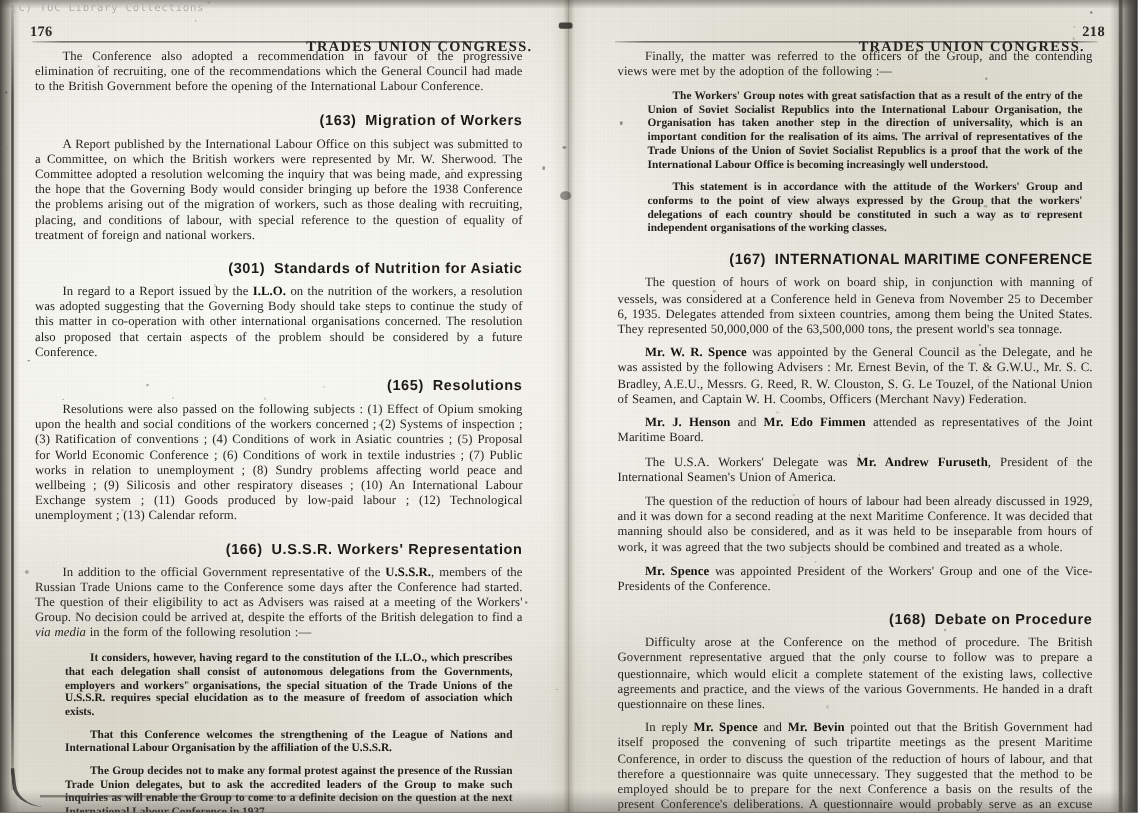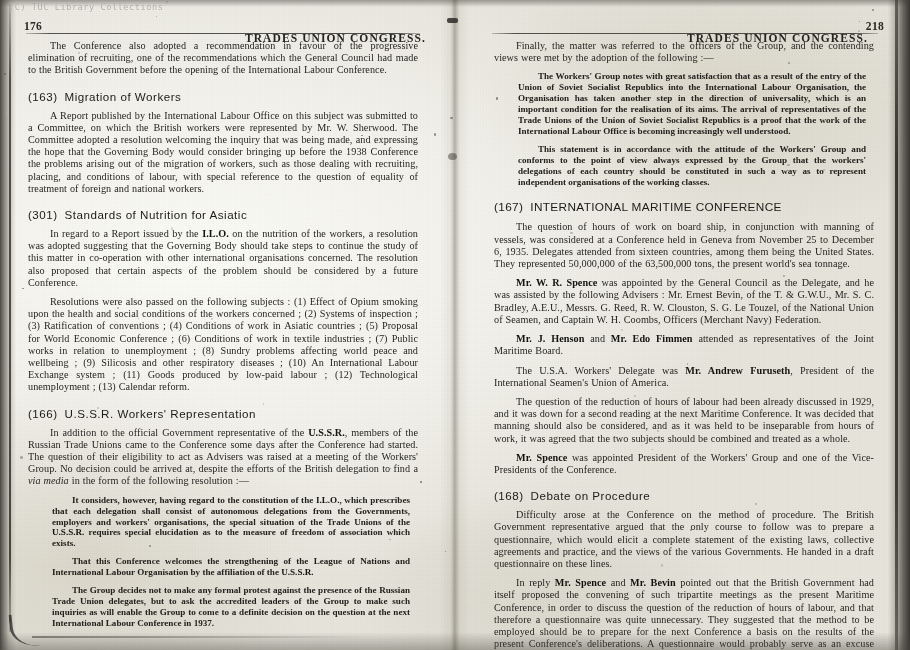--- a/index.html
+++ b/index.html
@@ -194,24 +194,24 @@
     padding: 0 8px 0 24px;
     text-indent: 20px;
     font-size: 9.1px;
     line-height: 10.9px;
     text-align: justify;
     color: #23211d;
     font-weight: 600;
   }
   h2.section {
     margin: 13px 0 7px 0;
-    text-align: left;
+    text-align: right;
     font-family: "Liberation Sans", "DejaVu Sans", sans-serif;
     font-size: 11.6px;
-    font-weight: 400;
+    font-weight: 700;
     letter-spacing: .5px;
     color: #1d1b18;
   }
   h2.section .num { margin-right: 7px; }
   h2.section.caps {
     font-size: 11.8px;
     letter-spacing: .35px;
   }
   b, strong { font-weight: 700; color: #14130f; }
   i, em { font-style: italic; }
@@ -232,20 +232,21 @@
       <span class="folio">176</span>
       <span class="head-title">TRADES UNION CONGRESS.</span>
     </div>
     <div class="head-rule"></div>
     <div class="col" id="left-col">
         <p class="body">The Conference also adopted a recommendation in favour of the progressive elimination of recruiting, one of the recommendations which the General Council had made to the British Government before the opening of the International Labour Conference.</p>
         <h2 class="section"><span class="num">(163)</span><span>Migration of Workers</span></h2>
         <p class="body">A Report published by the International Labour Office on this subject was submitted to a Committee, on which the British workers were represented by Mr. W. Sherwood. The Committee adopted a resolution welcoming the inquiry that was being made, and expressing the hope that the Governing Body would consider bringing up before the 1938 Conference the problems arising out of the migration of workers, such as those dealing with recruiting, placing, and conditions of labour, with special reference to the question of equality of treatment of foreign and national workers.</p>
         <h2 class="section"><span class="num">(301)</span><span>Standards of Nutrition for Asiatic</span></h2>
         <p class="body">In regard to a Report issued by the <b>I.L.O.</b> on the nutrition of the workers, a resolution was adopted suggesting that the Governing Body should take steps to continue the study of this matter in co-operation with other international organisations concerned. The resolution also proposed that certain aspects of the problem should be considered by a future Conference.</p>
+        <h2 class="section"><span class="num">(165)</span><span>Resolutions</span></h2>
         <p class="body">Resolutions were also passed on the following subjects : (1) Effect of Opium smoking upon the health and social conditions of the workers concerned ; (2) Systems of inspection ; (3) Ratification of conventions ; (4) Conditions of work in Asiatic countries ; (5) Proposal for World Economic Conference ; (6) Conditions of work in textile industries ; (7) Public works in relation to unemployment ; (8) Sundry problems affecting world peace and wellbeing ; (9) Silicosis and other respiratory diseases ; (10) An International Labour Exchange system ; (11)  Goods produced by low-paid labour ; (12) Technological unemployment ; (13) Calendar reform.</p>
         <h2 class="section"><span class="num">(166)</span><span>U.S.S.R. Workers' Representation</span></h2>
         <p class="body">In addition to the official Government representative of the <b>U.S.S.R.</b>, members of the Russian Trade Unions came to the Conference some days after the Conference had started. The question of their eligibility to act as Advisers was raised at a meeting of the Workers' Group. No decision could be arrived at, despite the efforts of the British delegation to find a <i>via media</i> in the form of the following resolution :—</p>
         <p class="quote">It considers, however, having regard to the constitution of the <b>I.L.O.</b>, which prescribes that each delegation shall consist of autonomous delegations from the Governments, employers and workers' organisations, the special situation of the Trade Unions of the <b>U.S.S.R.</b> requires special elucidation as to the measure of freedom of association which exists.</p>
         <p class="quote">That this Conference welcomes the strengthening of the League of Nations and International Labour Organisation by the affiliation of the <b>U.S.S.R.</b></p>
         <p class="quote">The Group decides not to make any formal protest against the presence of the Russian Trade Union delegates, but to ask the accredited leaders of the Group to make such inquiries as will enable the Group to come to a definite decision on the question at the next International Labour Conference in 1937.</p>
       </div>
   </div>
 
   <div class="page right">

